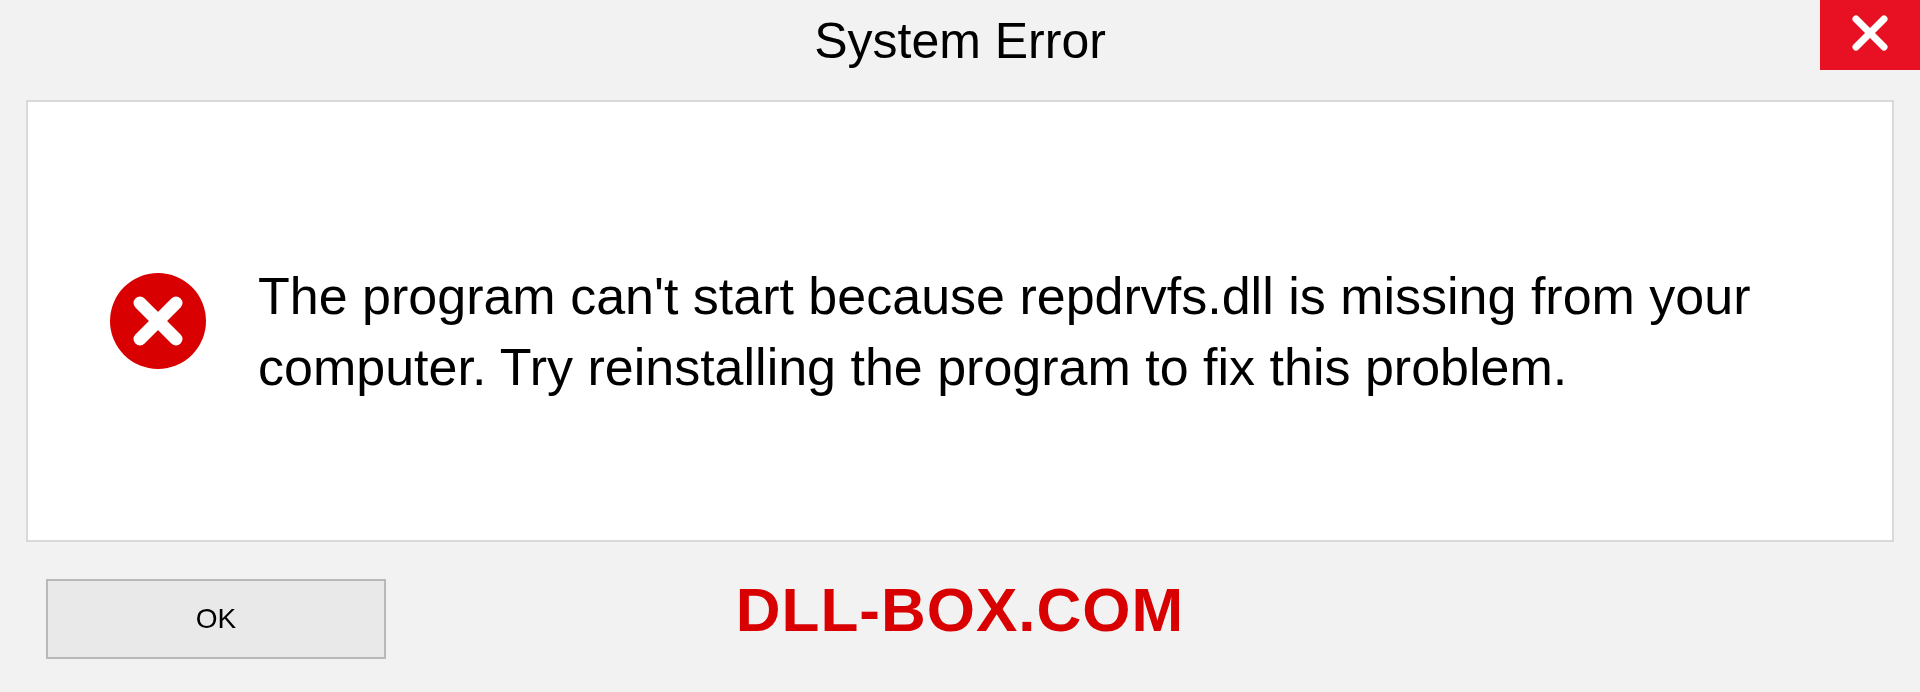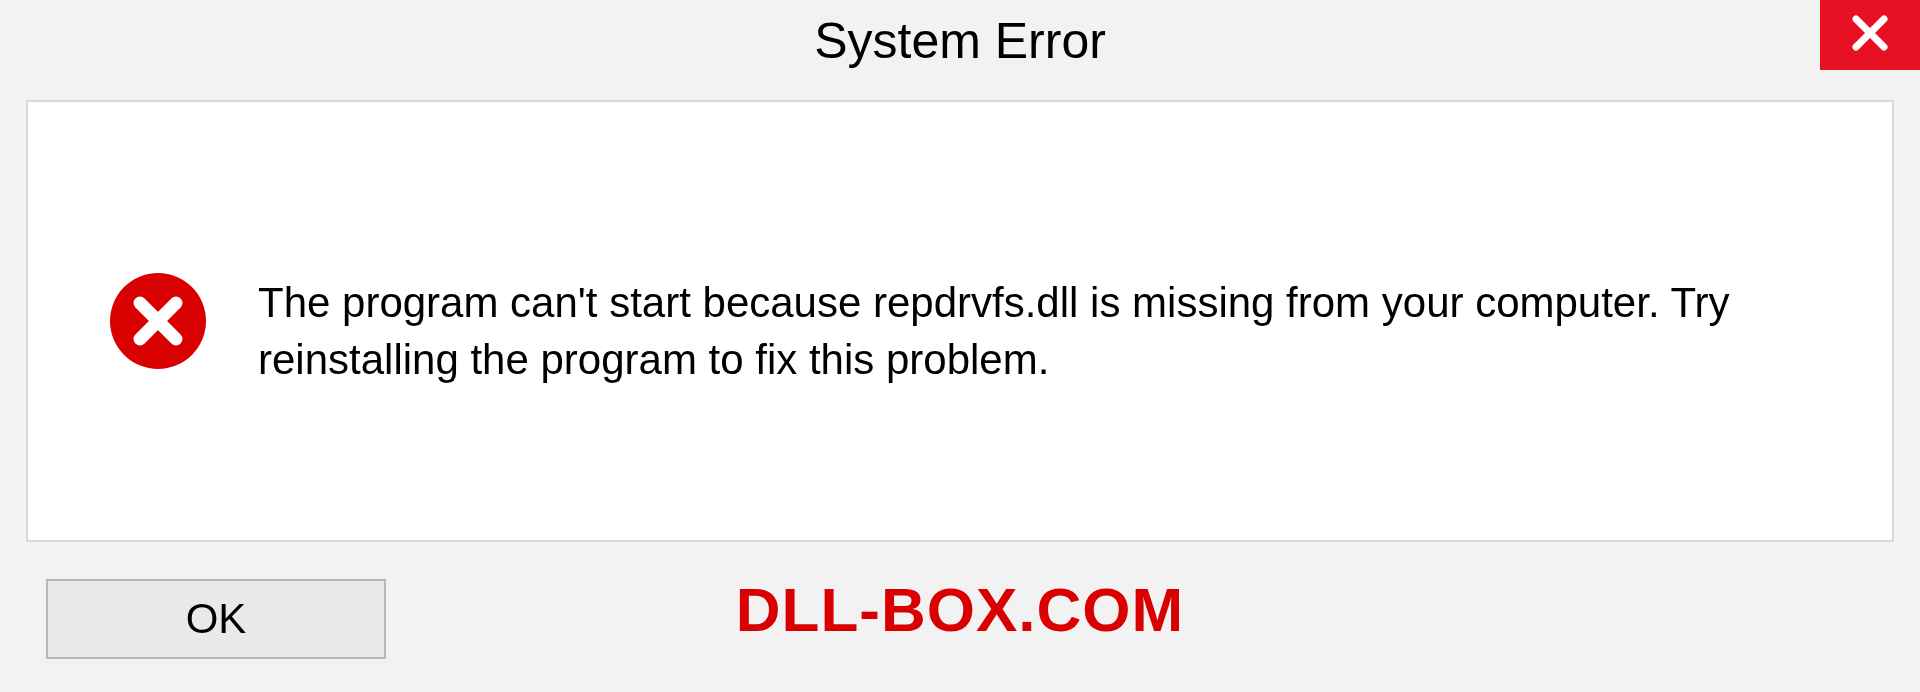--- a/index.html
+++ b/index.html
@@ -63,21 +63,21 @@
       width: 100px;
       height: 100px;
       margin-right: 50px;
       margin-left: 20px;
     }
     .error-icon svg {
       width: 100%;
       height: 100%;
     }
     .message-text {
-      font-size: 42px;
+      font-size: 52px;
       color: #000;
       line-height: 1.35;
       font-weight: 400;
       margin-top: 21px;
     }
     .footer {
       position: absolute;
       left: 26px;
       right: 26px;
       bottom: 0;
@@ -95,21 +95,21 @@
       font-weight: 900;
       color: #d80000;
       letter-spacing: 1px;
       white-space: nowrap;
     }
     .ok-button {
       width: 340px;
       height: 80px;
       background: #e9e9e9;
       border: 2px solid #b8b8b8;
-      font-size: 42px;
+      font-size: 28px;
       color: #000;
       display: flex;
       align-items: center;
       justify-content: center;
       cursor: pointer;
       font-family: inherit;
       margin-top: 20px;
     }
   </style>
 </head>

